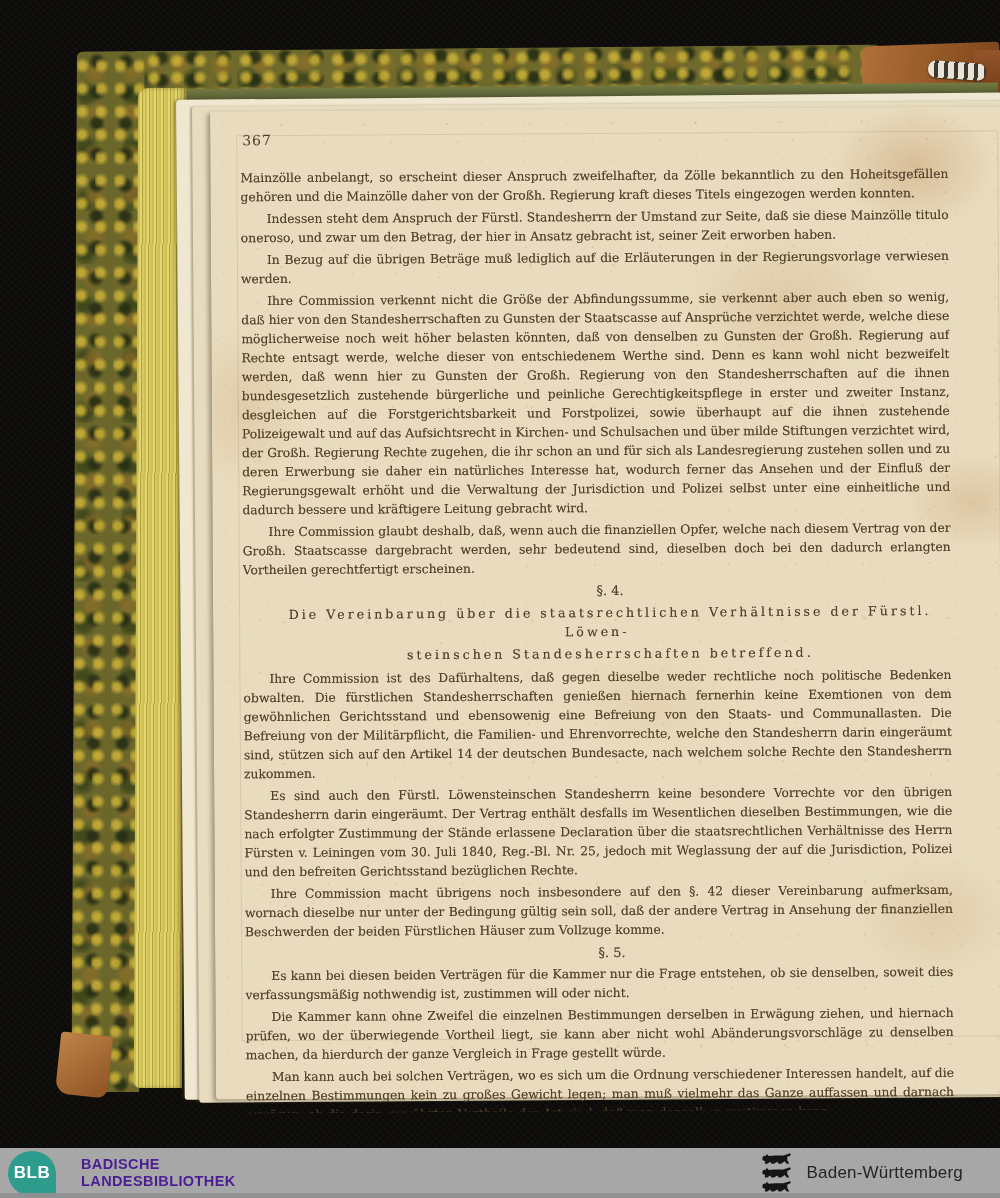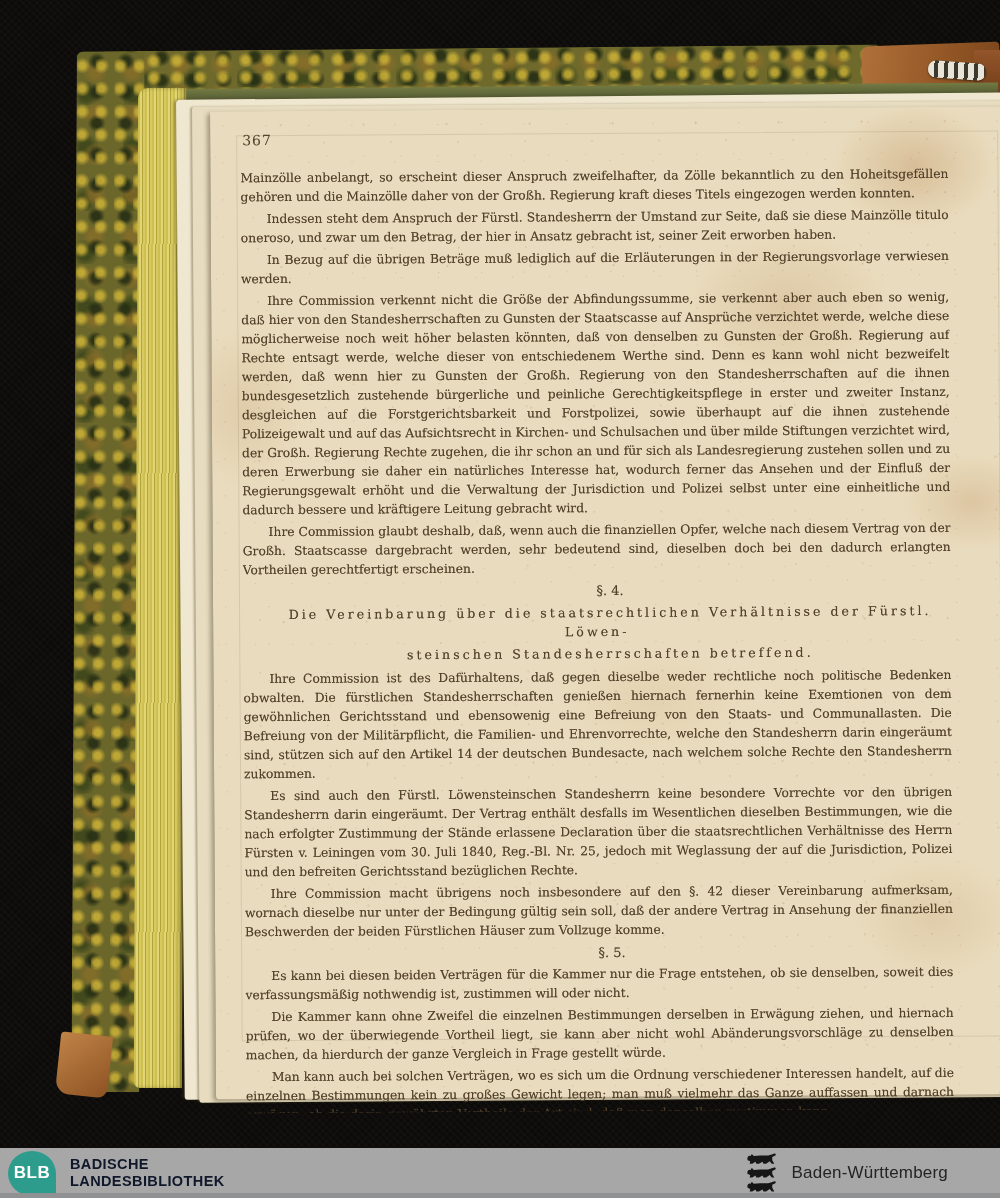--- a/index.html
+++ b/index.html
@@ -117,36 +117,37 @@
   }
   .section-heading{
     margin:0;text-align:center;text-indent:0;letter-spacing:3px;font-size:12.6px;
   }
   .section-heading.second{margin-bottom:5px;}
   
   .footer{
     position:absolute;left:0;top:1148px;width:1000px;height:50px;
     background:#a7a7a7;display:flex;align-items:center;
     font-family:"Liberation Sans", sans-serif;
+    gap:11px;
   }
   .footer-bottom-strip{
     position:absolute;left:0;bottom:0;width:100%;height:5px;background:#909192;
   }
   .blb-badge{
     width:48px;height:45px;margin-left:8px;flex:0 0 auto;
     background:#2d9c8c;border-radius:50% 50% 0 50%;
     display:flex;align-items:center;justify-content:center;
     color:#ffffff;font-weight:bold;font-size:17px;letter-spacing:.5px;
   }
   .library-name{
-    margin-left:14px;color:#0f172a;font-weight:bold;
+    margin-left:14px;color:#4c1d95;font-weight:bold;
     font-size:14.5px;line-height:17px;letter-spacing:.4px;
   }
   .footer-right{
-    margin-left:auto;display:flex;align-items:center;gap:12px;padding-right:52px;
+    margin-left:auto;display:flex;align-items:center;gap:12px;padding-right:37px;
   }
   .coat-of-arms{width:36px;height:40px;flex:0 0 auto;}
   .state-name{color:#242424;font-size:17px;font-weight:500;letter-spacing:.2px;}
 </style>
 </head>
 <body>
 
 <div class="cover-top"></div>
 <div class="cover-left"></div>
 <div class="leather-corner"></div>

